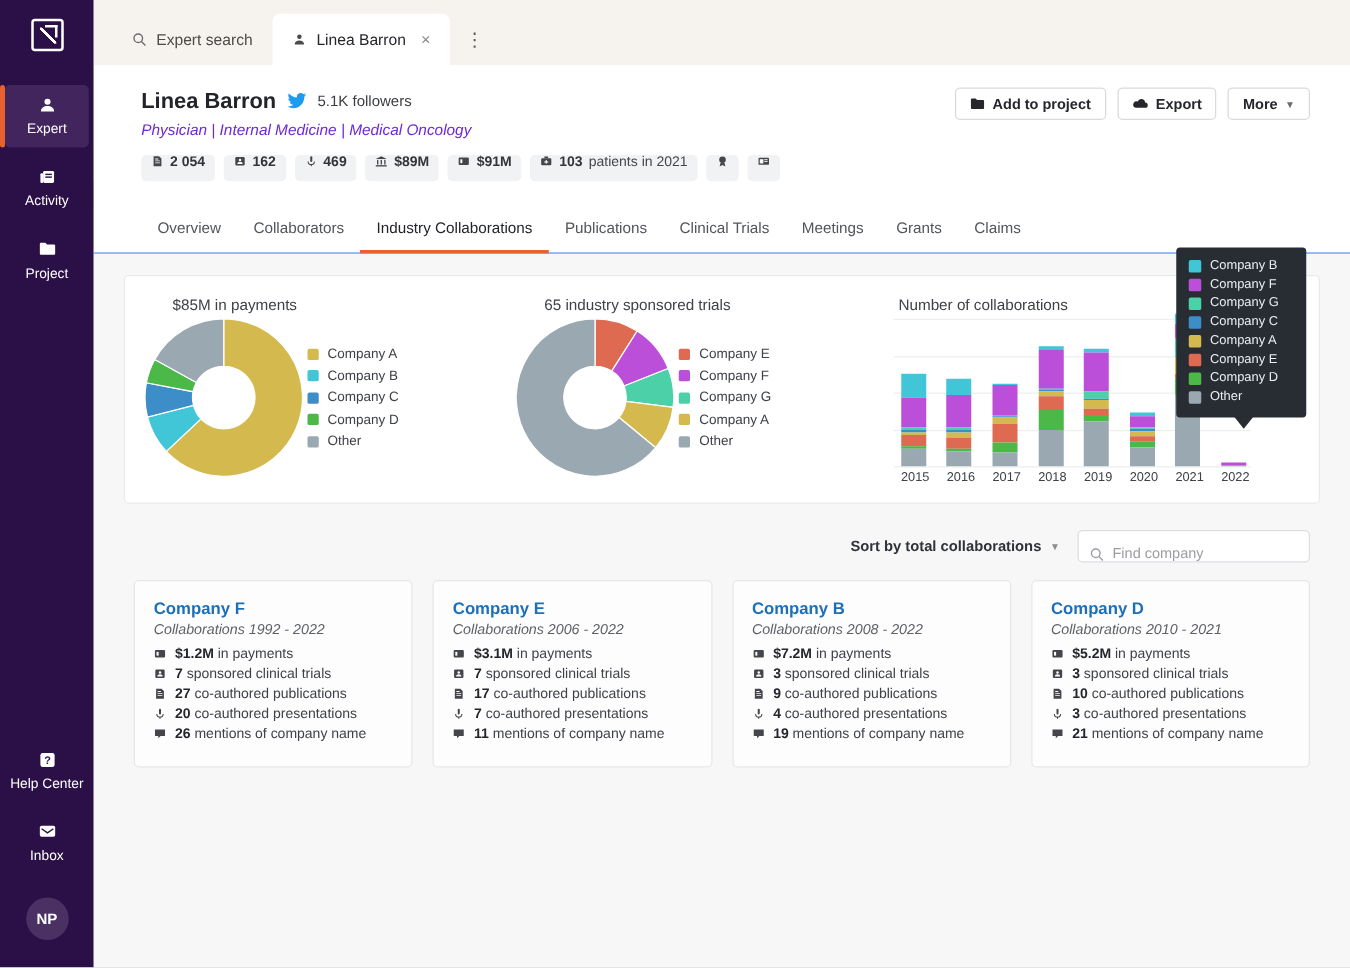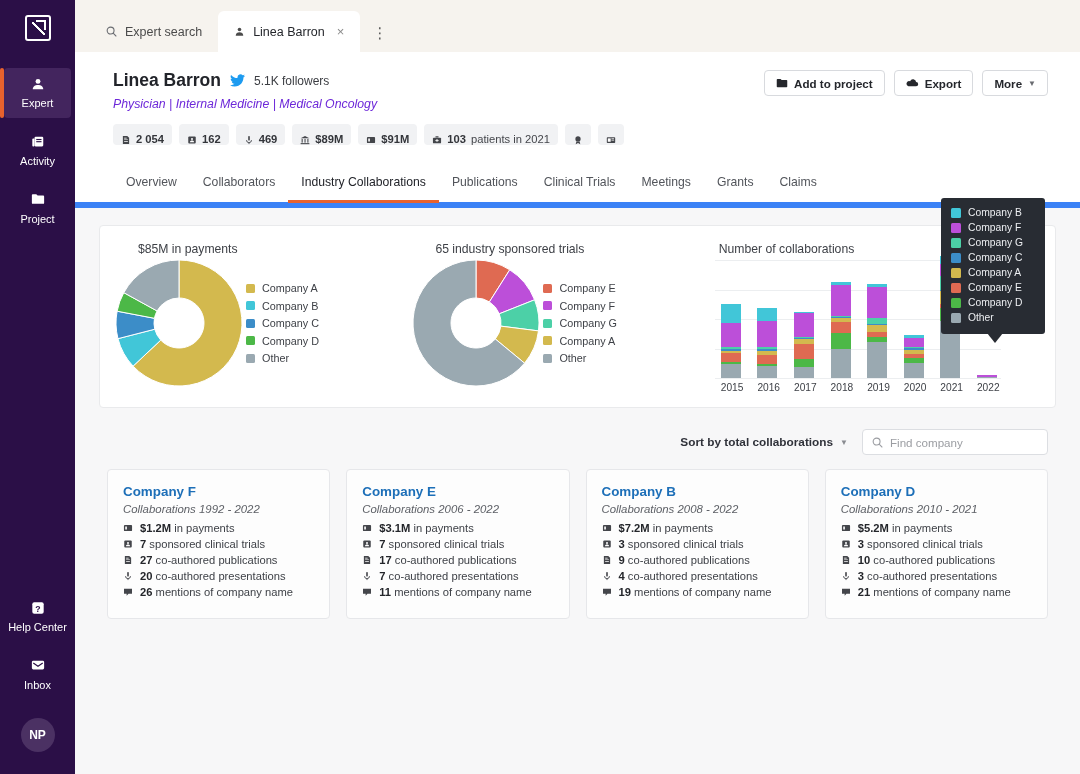--- a/index.html
+++ b/index.html
@@ -131,21 +131,21 @@
   .subspec {
     font-size: 12.3px; color: #6d28d9; font-style: italic;
     margin-top: 6px;
   }
   .affil { font-size: 12.3px; color: #44464b; margin-top: 6px; }
   .chips { display: flex; align-items: center; gap: 7px; margin-top: 13px; flex-wrap: nowrap; }
   .chip {
     background: #f1f2f4; color: #33353a;
     border-radius: 4px;
     height: 21px; padding: 0 8px;
-    display: flex; align-items: flex-end; gap: 5px;
+    display: flex; align-items: flex-start; gap: 5px;
     font-size: 11.2px; white-space: nowrap;
     cursor: pointer;
   }
   .chip b { font-weight: bold; }
   .chip .cpost { font-weight: normal; color: #44464b; }
   .chip-icon { display: inline-flex; }
   .hdr-actions { display: flex; gap: 9px; align-items: center; }
   .btn {
     height: 26px; padding: 0 11px;
     border: 1px solid #d8dade; border-radius: 4px;
@@ -154,21 +154,21 @@
     display: flex; align-items: center; gap: 6px;
     cursor: pointer; white-space: nowrap;
   }
   .btn .caret { font-size: 8px; color: #6a6c71; font-weight: normal; }
 
   
   .sectabs {
     display: flex; align-items: center; gap: 0;
     margin: 22px 0 0 0;
     padding-left: 38px;
-    border-bottom: 6px solid #3b82f6;
+    border-bottom: 1px solid #3b82f6;
     background: #fff;
     flex: 0 0 auto;
   }
   .stab {
     font-size: 12.2px; color: #52555b;
     padding: 8px 13px 11px 13px;
     cursor: pointer; white-space: nowrap;
     border-bottom: 3px solid transparent;
     margin-bottom: -1px;
   }
@@ -228,21 +228,21 @@
   }
   .sortctl {
     font-size: 11.8px; color: #30323a; font-weight: bold;
     display: flex; align-items: center; gap: 7px; cursor: pointer;
   }
   .sortctl .caret { font-size: 8px; color: #8a8c91; font-weight: normal; }
   .findbox {
     width: 186px; height: 26px;
     border: 1px solid #dcdee2; border-radius: 4px;
     background: #fff;
-    display: flex; align-items: center; gap: 7px;
+    display: flex; align-items: flex-end; gap: 7px;
     padding: 0 9px;
   }
   .findbox input {
     border: none; outline: none; background: transparent;
     font-family: "Liberation Sans", sans-serif;
     font-size: 11.6px; color: #33353a; width: 100%;
   }
   .findbox input::placeholder { color: #9b9da2; }
 
   

